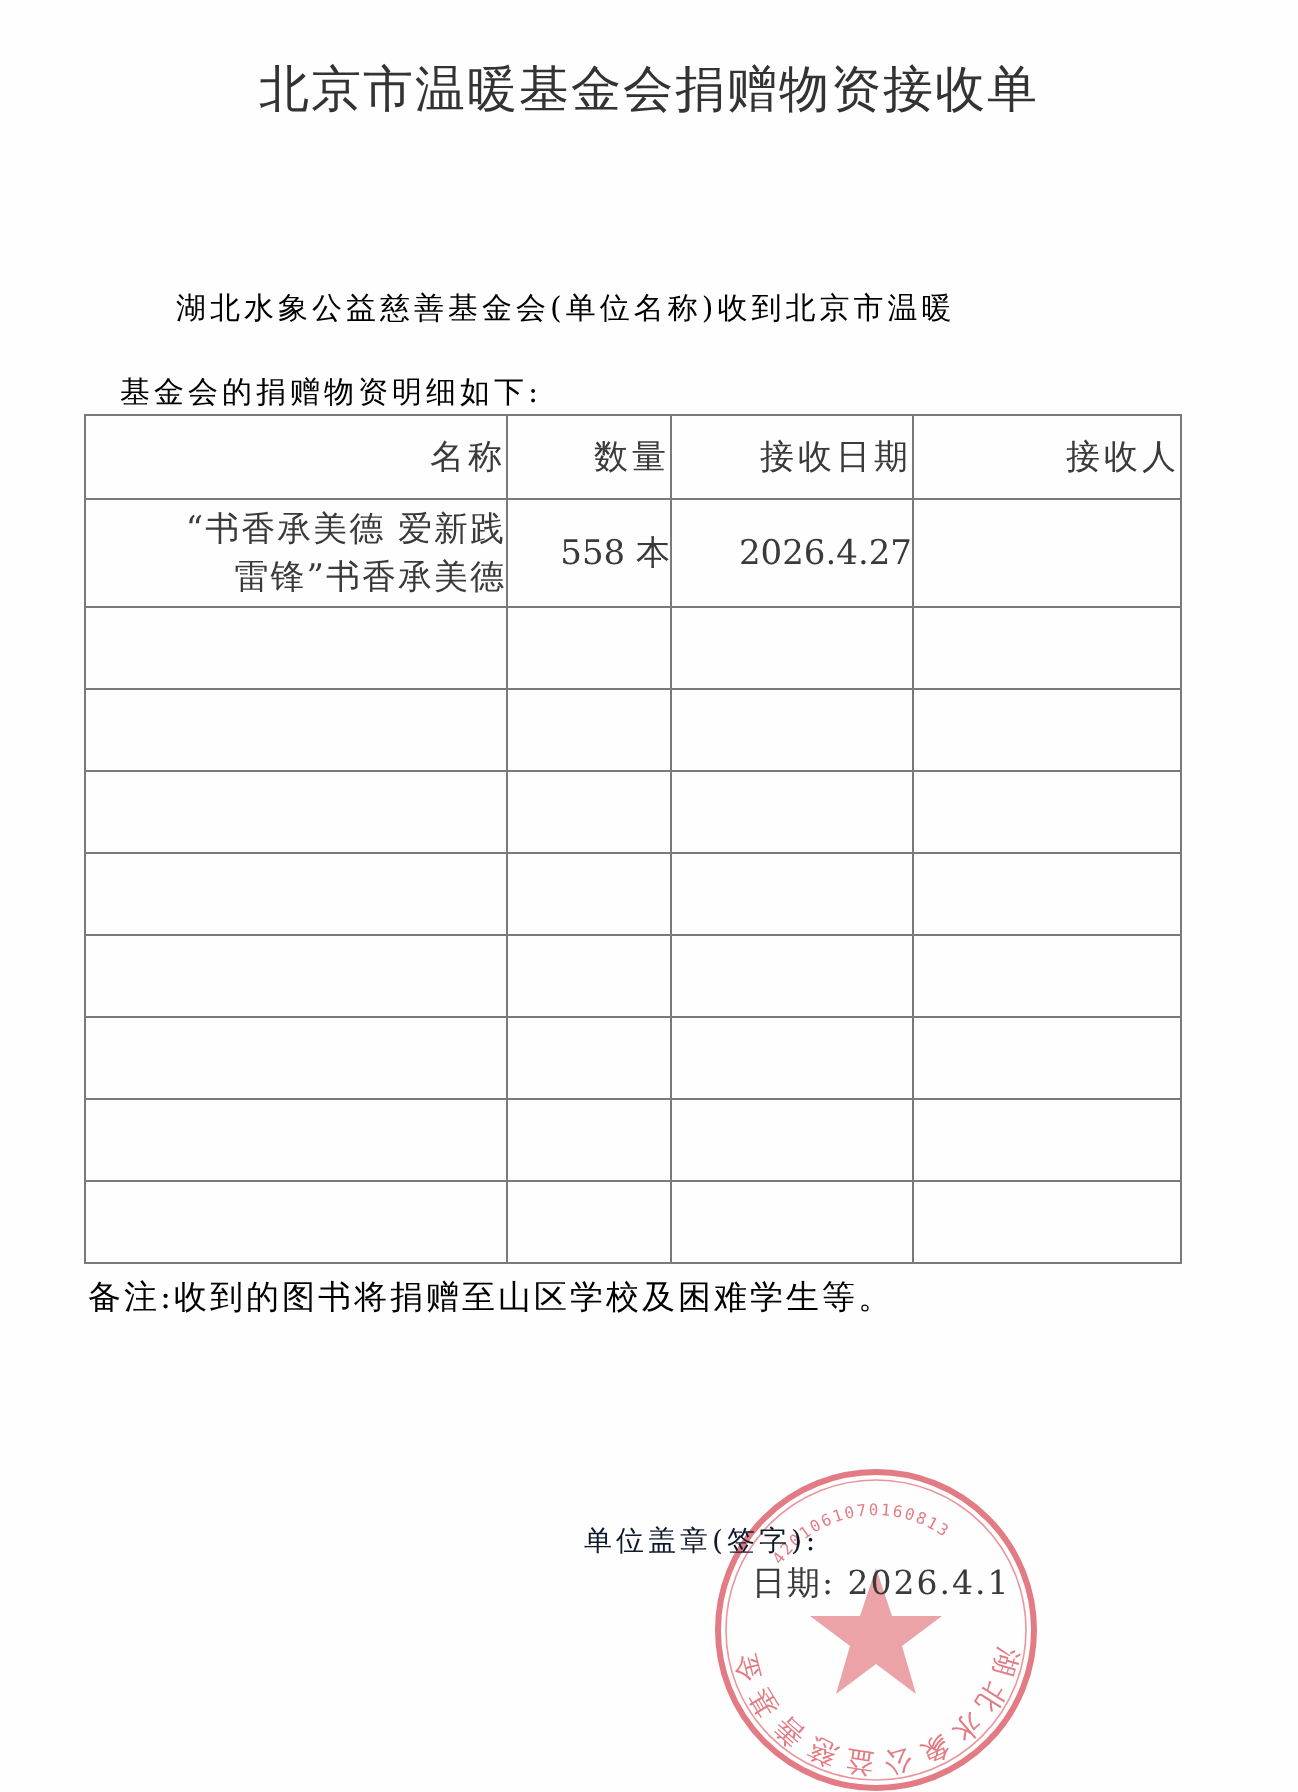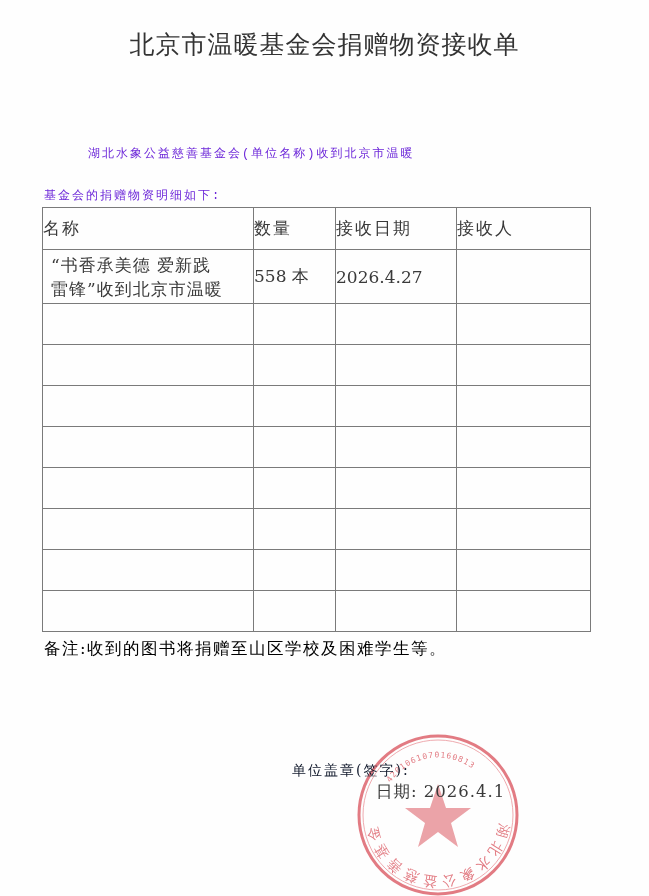--- a/index.html
+++ b/index.html
@@ -30,44 +30,43 @@
     font-family: "DejaVu Sans", "Liberation Sans", sans-serif;
     font-size: 25px;
     letter-spacing: 1px;
     color: #333;
   }
   .intro {
     position: absolute;
     left: 44px;
     top: 133px;
     width: 560px;
-    font-size: 12px;
+    font-size: 15px;
     line-height: 42px;
-    color: #6d28d9;
+    color: #000000;
     letter-spacing: 2px;
-    font-family: Liberation Mono, monospace;
   }
   .intro .line1 { padding-left: 44px; display: block; }
-  .intro .line2 { display: block; }
+  .intro .line2 { display: block; margin-left: 16px; }
 
   table.receipt {
     position: absolute;
     left: 42px;
     top: 207px;
     width: 548px;
     border-collapse: collapse;
     table-layout: fixed;
   }
   table.receipt td, table.receipt th {
     border: 1.2px solid #7a7a7a;
     padding: 0;
     font-weight: normal;
     font-size: 17px;
     color: #3a3a3a;
-    text-align: left;
+    text-align: right;
     vertical-align: middle;
   }
   table.receipt th { height: 41px; letter-spacing: 2px; }
   table.receipt tr.data td { height: 53px; }
   table.receipt tr.empty td { height: 40px; }
   .name-cell {
     text-align: center;
     padding-left: 8px !important;
     line-height: 24px;
     letter-spacing: 1px;
@@ -133,21 +132,21 @@
     <tbody>
         <tr>
       <th>名称</th>
       <th>数量</th>
       <th>接收日期</th>
       <th>接收人</th>
     </tr>
     <tr class="data">
       <td class="name-cell">
         <div>“书香承美德 爱新践</div>
-        <div>雷锋”收到北京市温暖</div>
+        <div>雷锋”书香承美德</div>
       </td>
       <td>558 本</td>
       <td>2026.4.27</td>
       <td></td>
     </tr>
     <tr class="empty">
           <td></td>
           <td></td>
           <td></td>
           <td></td>

